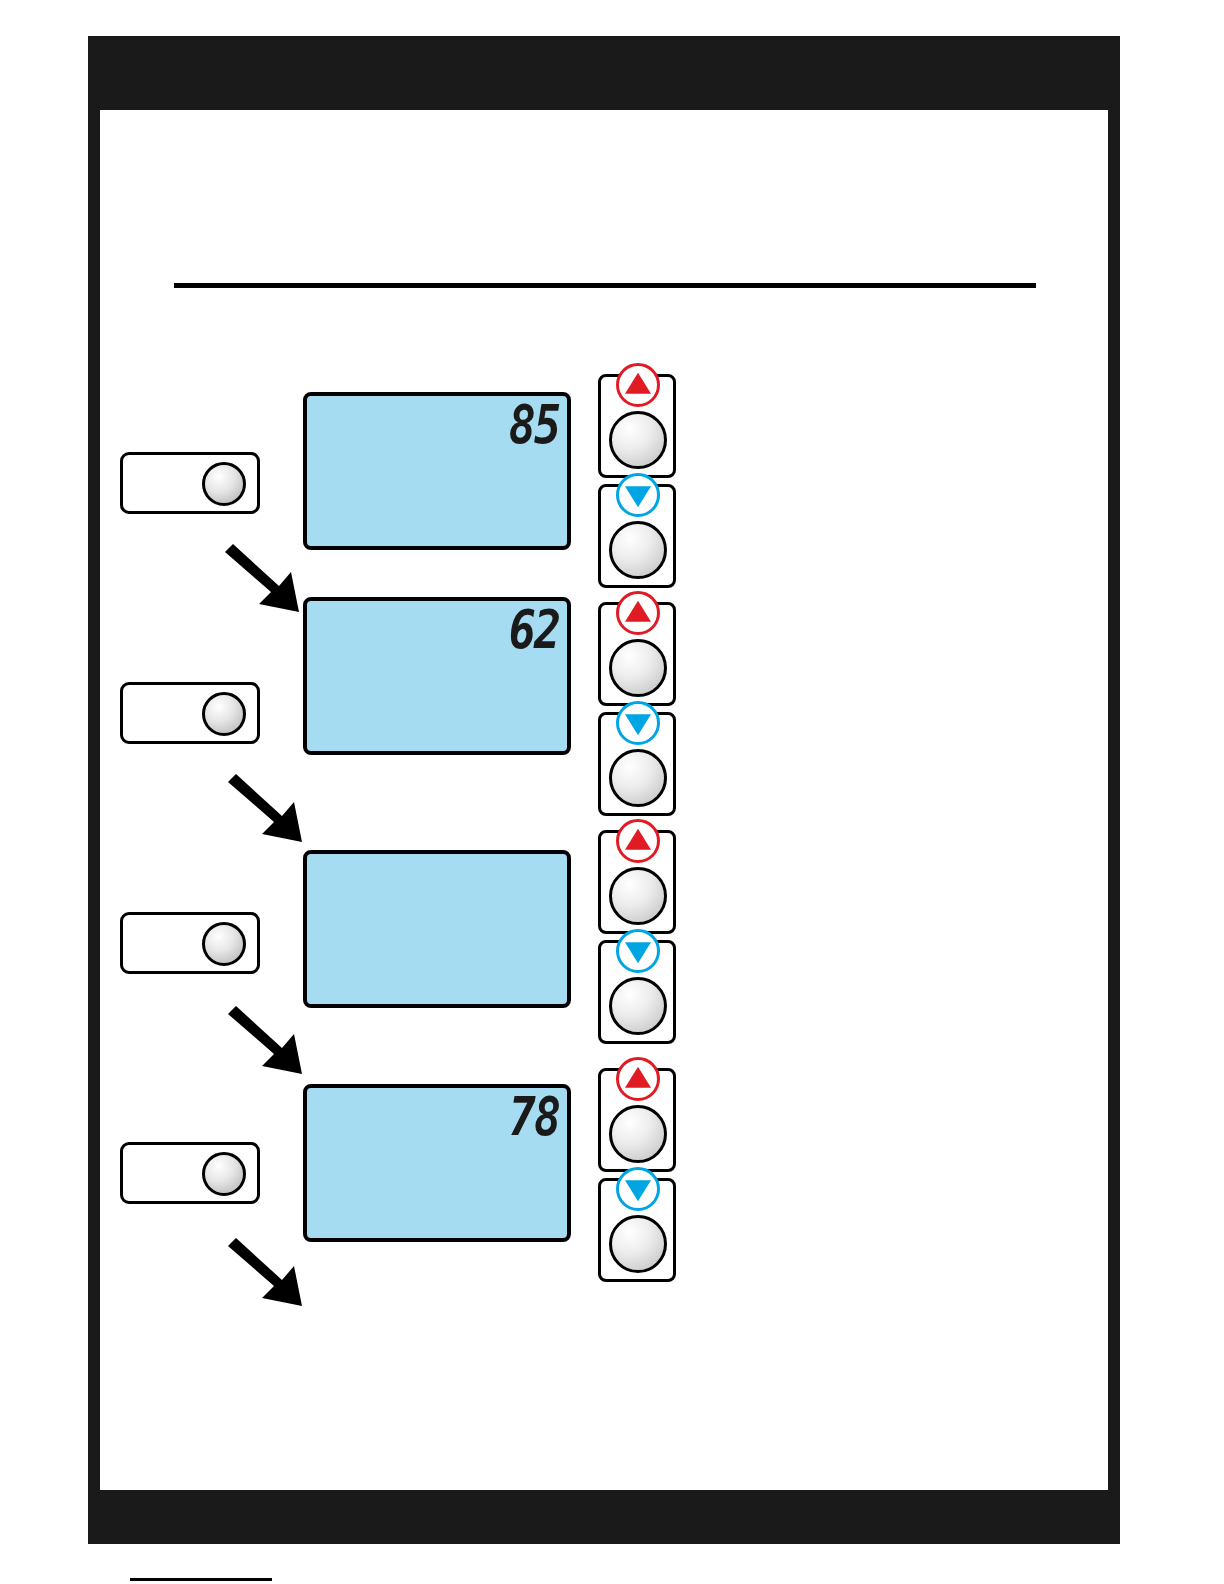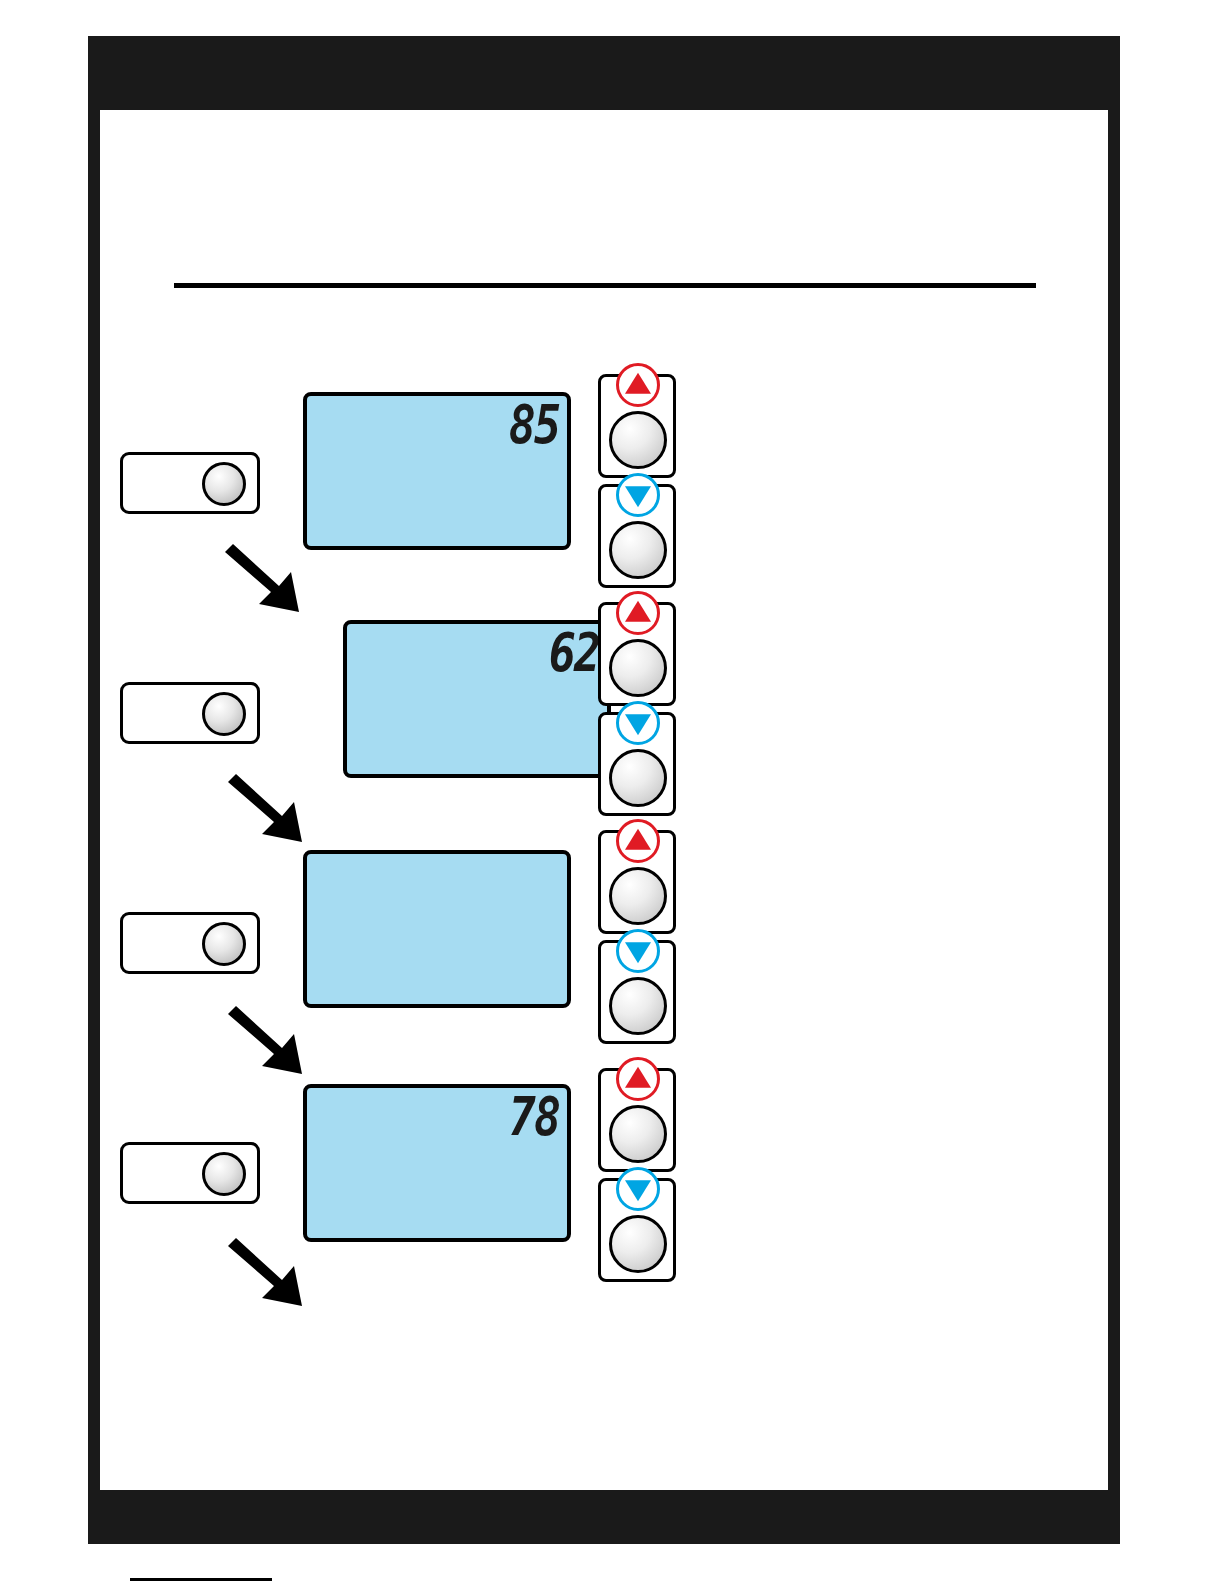--- a/index.html
+++ b/index.html
@@ -188,21 +188,21 @@
   </div>
   <div class="arrow" style="left:225px; top:528px;">
     <svg width="96" height="96" viewBox="0 0 96 96">
       <polygon points="8,16 54,58 66,44 74,84 34,76 46,64 0,24" fill="#000000"></polygon>
     </svg>
   </div>
 
   <div class="switch" style="left:120px; top:682px;">
     <div class="knob"></div>
   </div>
-  <div class="lcd" style="left:303px; top:620px;margin-left:40px;">
+  <div class="lcd" style="left:303px; top:597px;">
     <div class="value">62</div>
   </div>
   <div class="btn-box" style="left:598px; top:602px;">
     <div class="marker up">
       <div class="tri up"></div>
     </div>
     <div class="circle"></div>
   </div>
   <div class="btn-box" style="left:598px; top:712px;">
     <div class="marker down">

